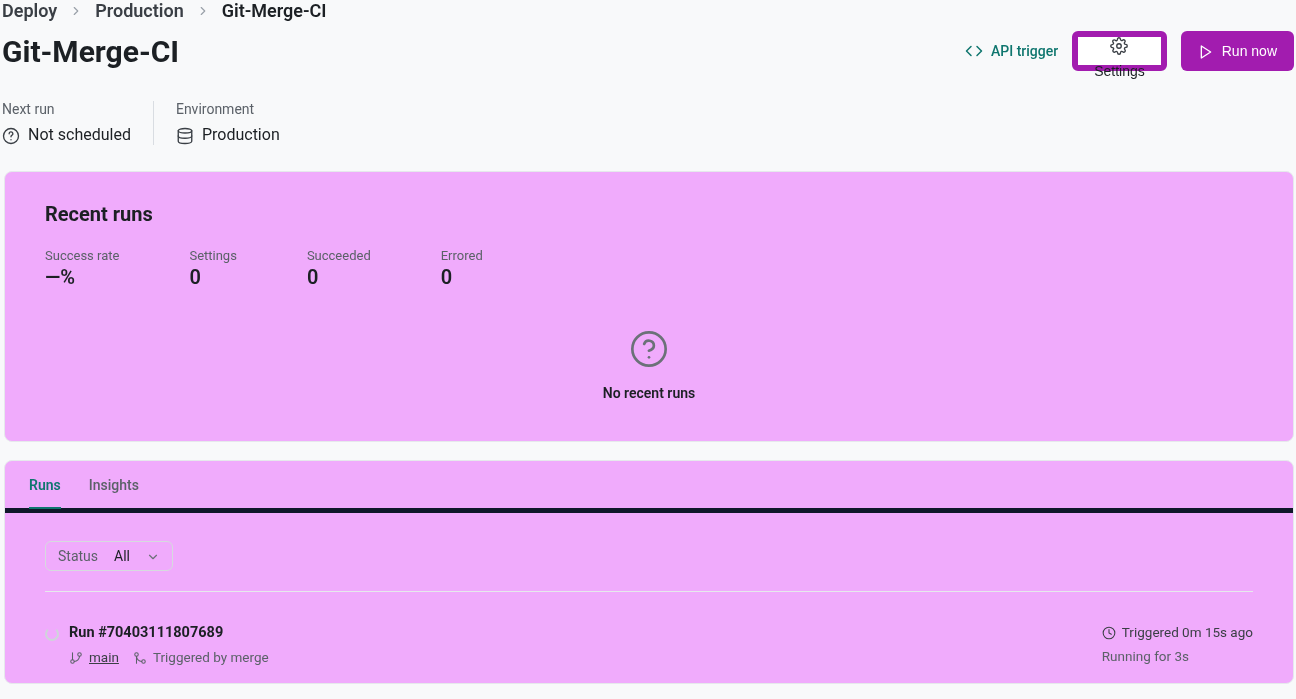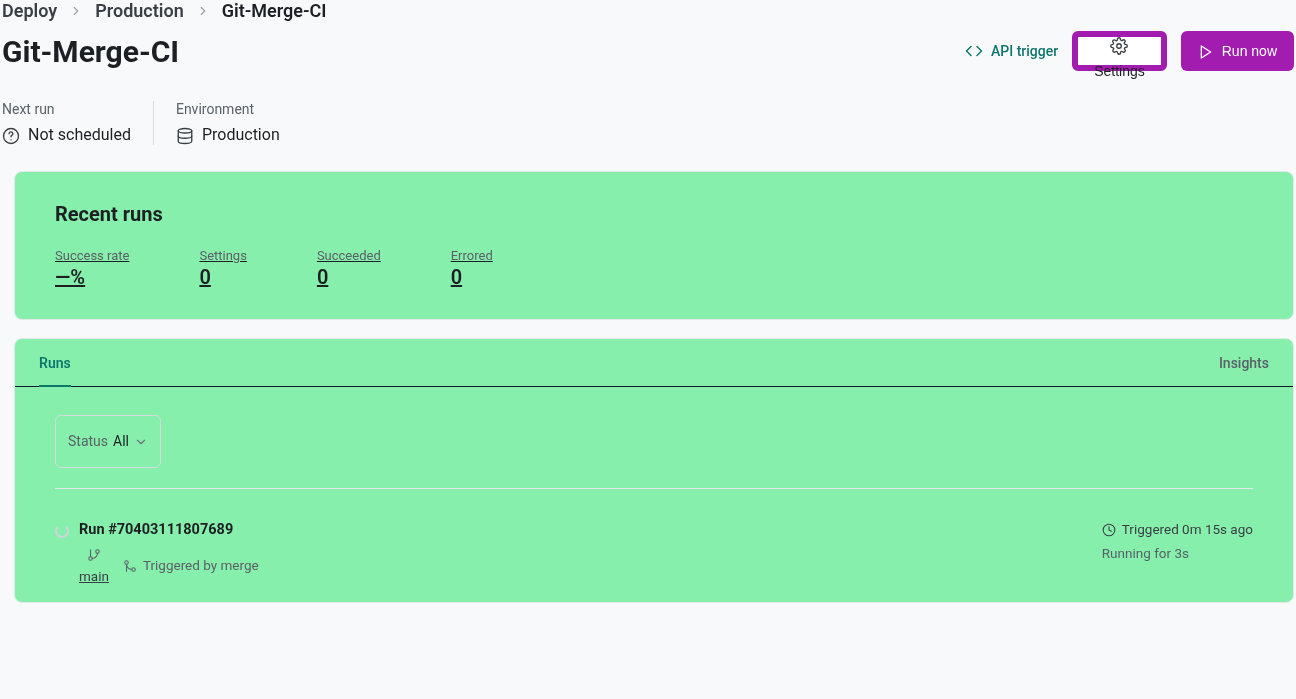--- a/index.html
+++ b/index.html
@@ -94,38 +94,37 @@
   }
   .meta-value {
     display: inline-flex;
     gap: 8px;
     font-size: 16px;
     color: #1c2024;
   }
 
   
   .card {
-    background: #86efac;
+    background: #f0abfc;
     border: 1px solid #e6e9ec;
     border-radius: 8px;
-    margin: 0 2px 18px 14px;
+    margin: 0 2px 18px 4px;
   }
   .card-pad { padding: 30px 40px; }
 
   .recent-title {
     font-size: 20px;
     font-weight: 700;
     color: #1c2024;
   }
 
   .stats-row {
     display: flex;
     gap: 70px;
     margin-top: 22px;
-    text-decoration: underline;
   }
   .stat-label { font-size: 13px; color: #5b6168; }
   .stat-value { font-size: 20px; font-weight: 600; color: #1c2024; margin-top: 2px; }
 
   .empty-state {
     display: flex;
     flex-direction: column;
     align-items: center;
     justify-content: center;
     gap: 16px;
@@ -135,24 +134,23 @@
   .empty-state .empty-title {
     font-size: 14px;
     font-weight: 600;
     color: #1c2024;
   }
 
   
   .tabs {
     display: flex;
     gap: 28px;
-    border-bottom: 1px solid #0f172a;
+    border-bottom: 5px solid #0f172a;
     padding: 0 24px;
     margin: 0;
-    justify-content: space-between;
   }
   .tab {
     padding: 16px 0 14px 0;
     font-size: 14px;
     font-weight: 500;
     color: #5b6168;
     cursor: pointer;
     border-bottom: 2px solid transparent;
     margin-bottom: -1px;
   }
@@ -160,22 +158,22 @@
     color: #0f766e;
     font-weight: 600;
     border-bottom: 2px solid #0f766e;
   }
 
   
   .runs-area { padding: 28px 40px 18px 40px; }
   .filter-pill {
     display: inline-flex;
     align-items: center;
-    gap: 5px;
-    height: 53px;
+    gap: 16px;
+    height: 30px;
     padding: 0 12px;
     border: 1px solid #d6dade;
     border-radius: 6px;
     color: #5b6168;
     cursor: pointer;
     font-size: 14px;
   }
   .filter-pill .fval { color: #1c2024; }
 
   .run-row {
@@ -202,21 +200,21 @@
   .run-sub {
     display: flex;
     align-items: center;
     gap: 14px;
     margin-top: 8px;
     color: #5b6168;
     font-size: 13.5px;
   }
   .run-sub .branch {
     display: inline-flex; align-items: center; gap: 6px;
-    color: #3a3f45; text-decoration: underline; cursor: pointer; flex-direction: column;
+    color: #3a3f45; text-decoration: underline; cursor: pointer;
   }
   .run-sub .trig { display: inline-flex; align-items: center; gap: 6px; }
   .run-right { text-align: left; color: #3a3f45; font-size: 13.5px; }
   .run-right .r1 { display: inline-flex; align-items: center; gap: 6px; }
   .run-right .r2 { margin-top: 8px; color: #5b6168; }
 
   svg { display: inline-block; vertical-align: middle; }
 </style>
 </head>
 <body>
@@ -314,20 +312,30 @@
       <div>
         <div class="stat-label">Succeeded</div>
         <div class="stat-value">0</div>
       </div>
       <div>
         <div class="stat-label">Errored</div>
         <div class="stat-value">0</div>
       </div>
     </div>
 
+    <div class="empty-state">
+      <span>
+        <svg width="40" height="40" viewBox="0 0 24 24" fill="none" stroke="#6b7178" stroke-width="1.6" stroke-linecap="round" stroke-linejoin="round">
+            <circle cx="12" cy="12" r="10"></circle>
+            <path d="M9.09 9a3 3 0 0 1 5.83 1c0 2-3 3-3 3"></path>
+            <line x1="12" y1="17" x2="12.01" y2="17"></line>
+          </svg>
+      </span>
+      <span class="empty-title">No recent runs</span>
+    </div>
   </div>
 </div>
 
 <div class="card">
   <div class="tabs">
     <div class="tab active">Runs</div>
     <div class="tab">Insights</div>
   </div>
 
   <div class="runs-area">

